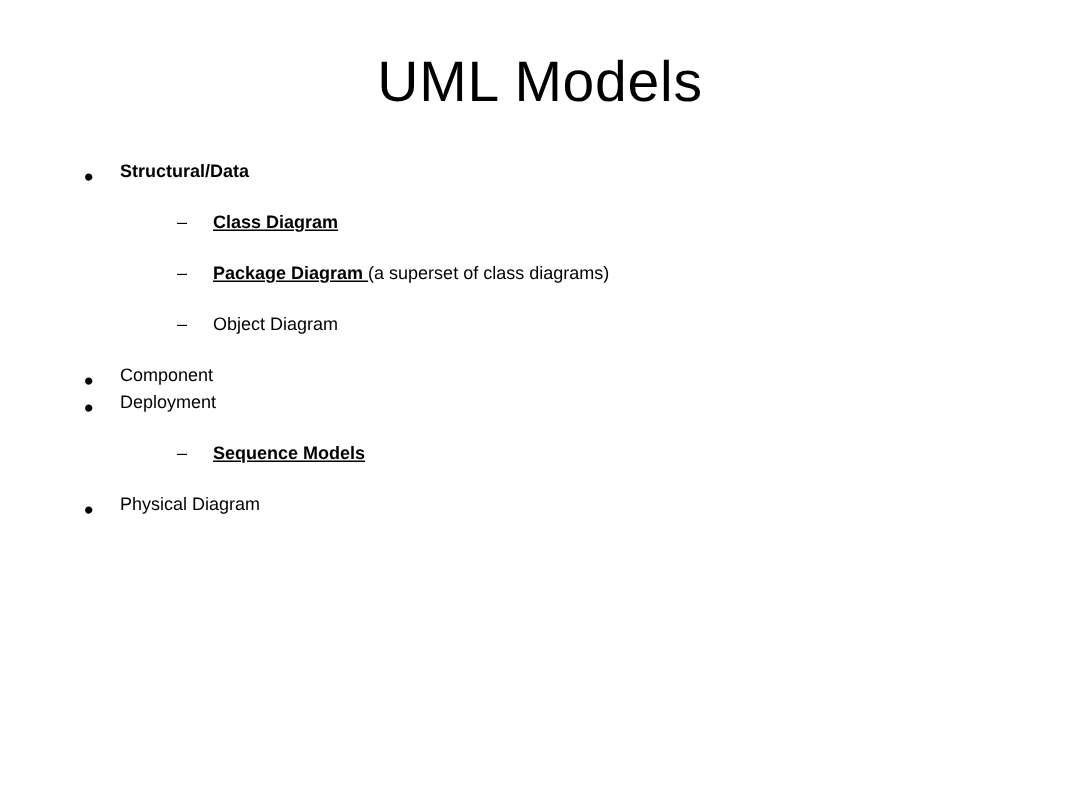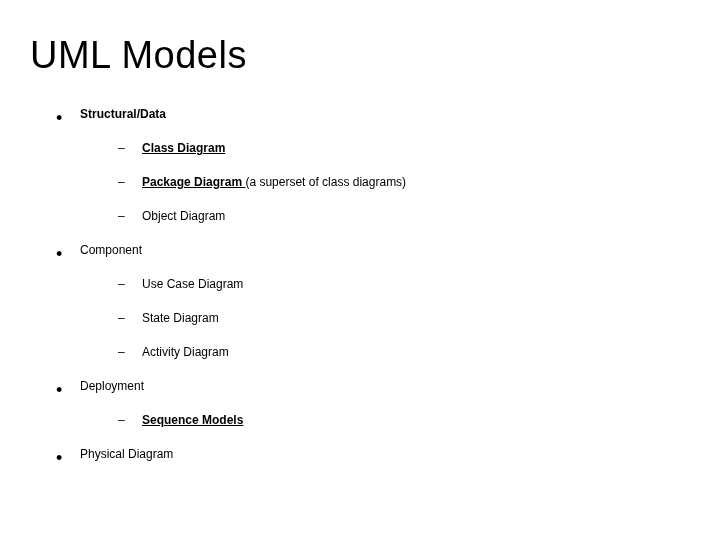--- a/index.html
+++ b/index.html
@@ -13,21 +13,21 @@
   }
   .slide {
     width: 720px;
     height: 540px;
     box-sizing: border-box;
     padding: 20px 30px 20px 30px;
   }
   h1.title {
     font-size: 38px;
     font-weight: 400;
-    text-align: left;
+    text-align: center;
     margin: 14px 0 28px 0;
     letter-spacing: 0.5px;
   }
   ul.level1 {
     list-style: none;
     margin: 0;
     padding: 0 0 0 26px;
     font-size: 12px;
     line-height: 1.5;
   }
@@ -66,23 +66,19 @@
 <body>
 
 <div class="slide">
   <h1 class="title">UML Models</h1>
   <ul class="level1" id="outline">
       <li><span class="bold">Structural/Data</span><ul class="level2">
           <li><span class="bold ul">Class Diagram</span></li>
           <li><span class="bold ul">Package Diagram </span><span>(a superset of class diagrams)</span></li>
           <li><span>Object Diagram</span></li>
         </ul></li>
-      <li><span>Component</span><ul class="level2">
-          <li><span>Use Case Diagram</span></li>
-          <li><span>State Diagram</span></li>
-          <li><span>Activity Diagram</span></li>
-        </ul></li>
+      <li><span>Component</span></li>
       <li><span>Deployment</span><ul class="level2">
           <li><span class="bold ul">Sequence Models</span></li>
         </ul></li>
       <li><span>Physical Diagram</span></li>
     </ul>
 </div>
 
 </body></html>

